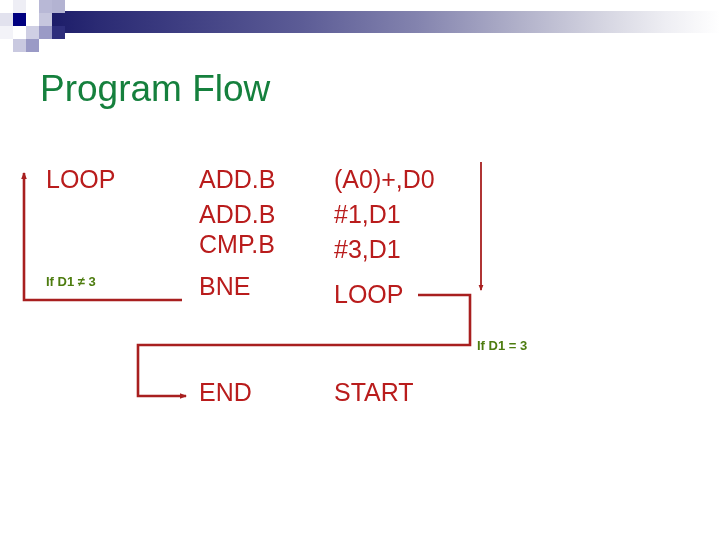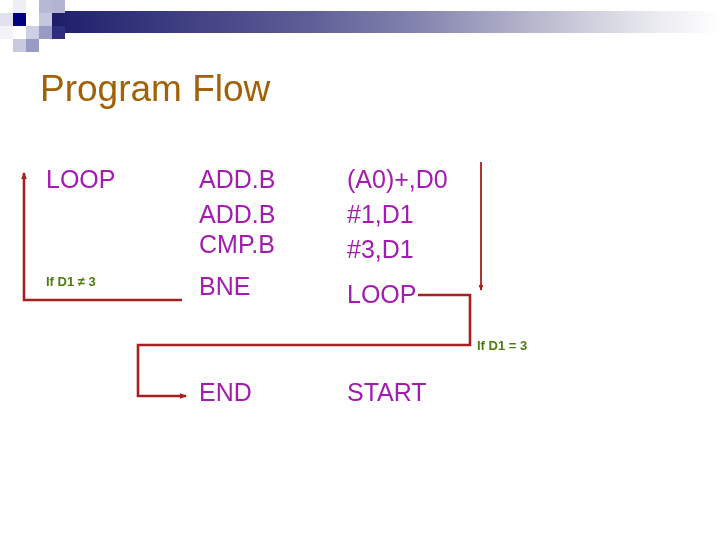--- a/index.html
+++ b/index.html
@@ -38,35 +38,35 @@
   }
   .sq {
     position: absolute;
   }
 
   
   #page-title {
     position: absolute;
     left: 40px; top: 68px;
     font-size: 37px;
-    color: #a16207;
+    color: #15803d;
     letter-spacing: 0px;
     white-space: nowrap;
   }
 
   
   .code-cell {
     position: absolute;
     font-size: 25px;
-    color: #a21caf;
+    color: #b91c1c;
     white-space: nowrap;
   }
   .col-label { left: 46px; }
   .col-mnem  { left: 187px; margin-left: 12px; }
-  .col-oper  { left: 334px; margin-left: 13px; }
+  .col-oper  { left: 334px; }
 
   .note {
     position: absolute;
     font-size: 13px;
     font-weight: bold;
     color: #4d7c0f;
     white-space: nowrap;
   }
 
   

